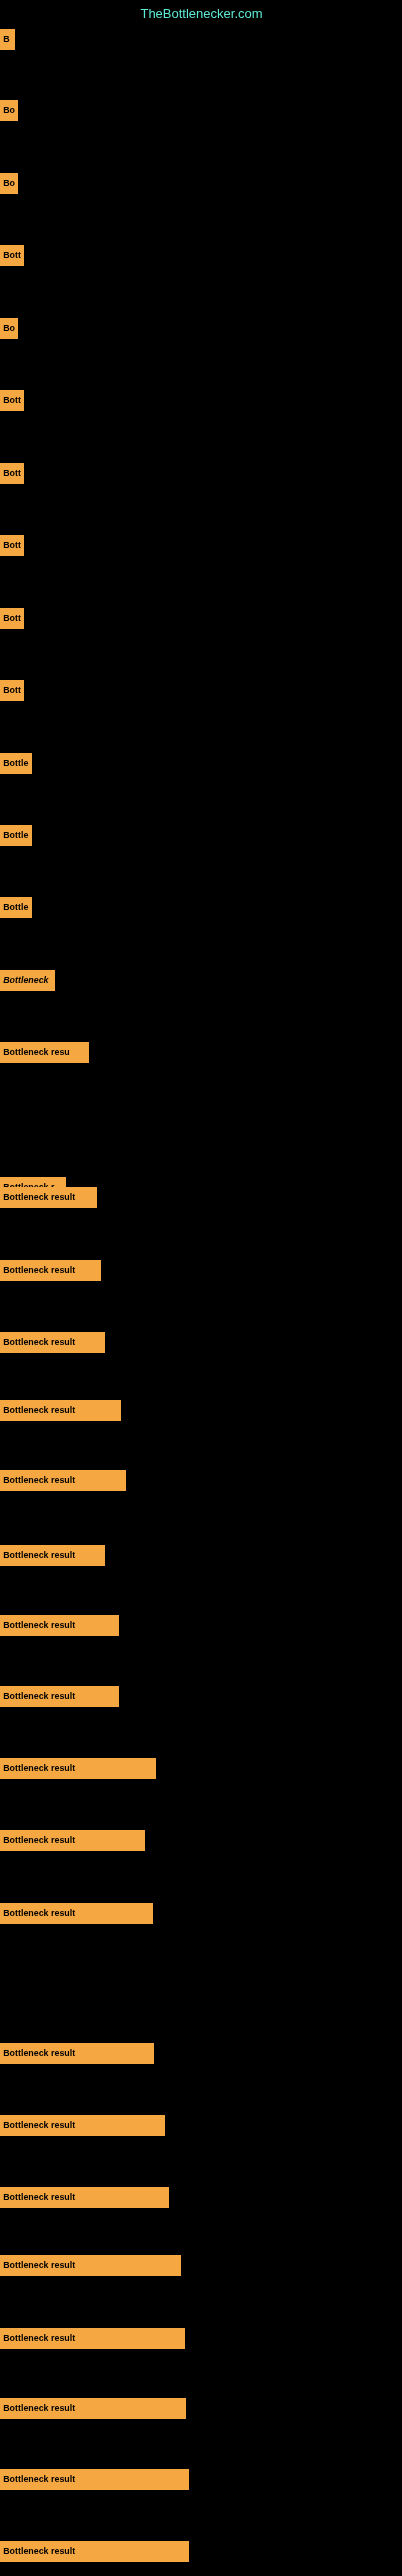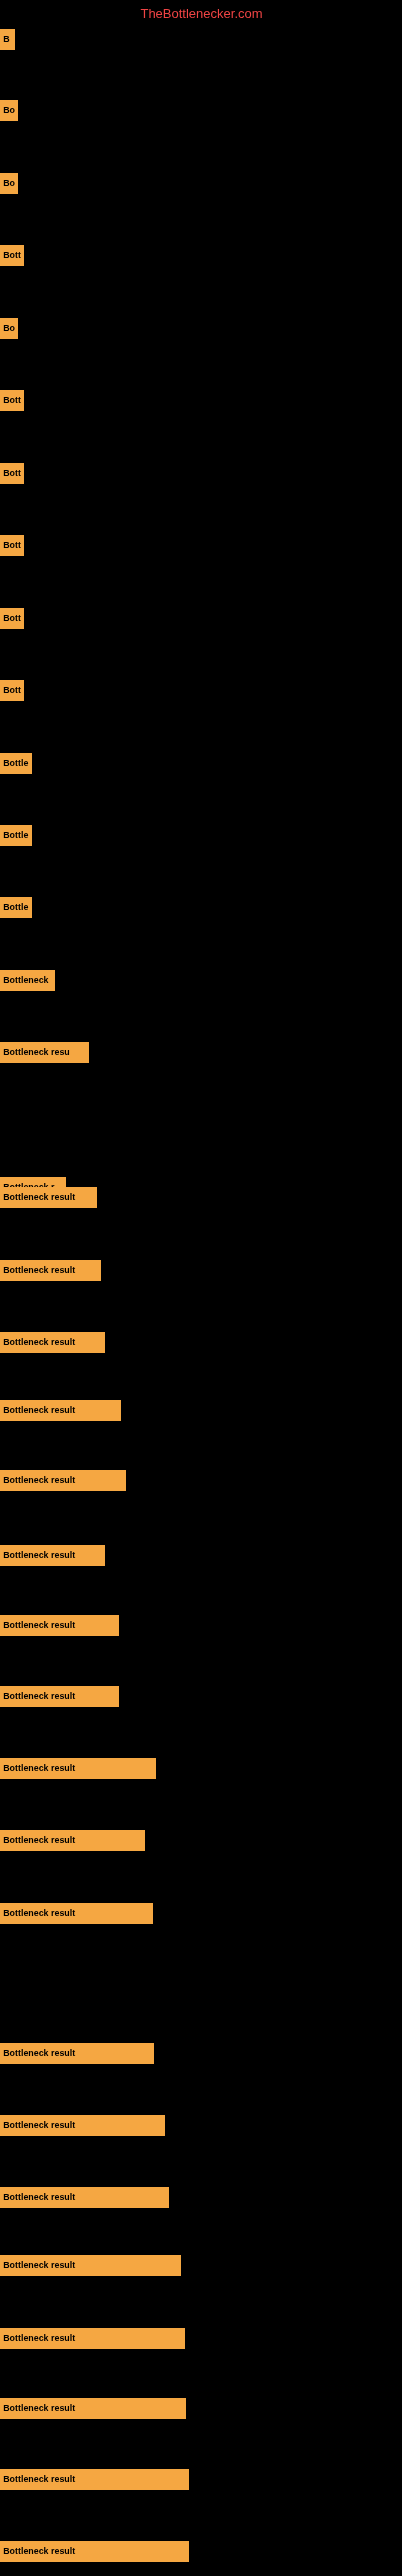--- a/index.html
+++ b/index.html
@@ -8,21 +8,21 @@
       box-sizing: border-box;
     }
     body {
       background-color: #000000;
       width: 403px;
       min-height: 2576px;
       font-family: Arial, sans-serif;
       position: relative;
     }
     .site-title {
-      color: #ef4444;
+      color: #5eead4;
       font-size: 13px;
       text-align: center;
       padding: 6.4px 0 3.2px 0;
       font-weight: normal;
     }
   </style>
 </head>
 <body>
 
 <div style="text-align:center; padding: 6.4px 0 3.2px 0;">
@@ -62,21 +62,21 @@
     </div>
     <div style="position: absolute; top: 725px; left: 0px; display: flex; align-items: center; padding: 3.2px 0px;">
       <span style="background-color: rgb(245, 167, 66); color: rgb(0, 0, 0); font-size: 8.9px; font-weight: bold; padding: 4px 3.2px; white-space: nowrap; overflow: hidden; display: inline-block; width: 32px; height: 21px; line-height: 13px;">Bottle</span>
     </div>
     <div style="position: absolute; top: 797px; left: 0px; display: flex; align-items: center; padding: 3.2px 0px;">
       <span style="background-color: rgb(245, 167, 66); color: rgb(0, 0, 0); font-size: 8.9px; font-weight: bold; padding: 4px 3.2px; white-space: nowrap; overflow: hidden; display: inline-block; width: 32px; height: 21px; line-height: 13px;">Bottle</span>
     </div>
     <div style="position: absolute; top: 869px; left: 0px; display: flex; align-items: center; padding: 3.2px 0px;">
       <span style="background-color: rgb(245, 167, 66); color: rgb(0, 0, 0); font-size: 8.9px; font-weight: bold; padding: 4px 3.2px; white-space: nowrap; overflow: hidden; display: inline-block; width: 32px; height: 21px; line-height: 13px;">Bottle</span>
     </div>
-    <div style="position: absolute; top: 942px; left: 0px; display: flex; align-items: center; padding: 3.2px 0px;">
+    <div style="position: absolute; top: 942px; left: 0px; display: flex; align-items: center; padding: 3.2px 0px; font-style: italic;">
       <span style="background-color: rgb(245, 167, 66); color: rgb(0, 0, 0); font-size: 8.9px; font-weight: bold; padding: 4px 3.2px; white-space: nowrap; overflow: hidden; display: inline-block; width: 55px; height: 21px; line-height: 13px;">Bottleneck</span>
     </div>
     <div style="position: absolute; top: 1014px; left: 0px; display: flex; align-items: center; padding: 3.2px 0px;">
       <span style="background-color: rgb(245, 167, 66); color: rgb(0, 0, 0); font-size: 8.9px; font-weight: bold; padding: 4px 3.2px; white-space: nowrap; overflow: hidden; display: inline-block; width: 89px; height: 21px; line-height: 13px;">Bottleneck resu</span>
     </div>
     <div style="position: absolute; top: 1149px; left: 0px; display: flex; align-items: center; padding: 3.2px 0px;">
       <span style="background-color: rgb(245, 167, 66); color: rgb(0, 0, 0); font-size: 8.9px; font-weight: bold; padding: 4px 3.2px; white-space: nowrap; overflow: hidden; display: inline-block; width: 66px; height: 21px; line-height: 13px;">Bottleneck r</span>
     </div>
     <div style="position: absolute; top: 1159px; left: 0px; display: flex; align-items: center; padding: 3.2px 0px;">
       <span style="background-color: rgb(245, 167, 66); color: rgb(0, 0, 0); font-size: 8.9px; font-weight: bold; padding: 4px 3.2px; white-space: nowrap; overflow: hidden; display: inline-block; width: 97px; height: 21px; line-height: 13px;">Bottleneck result</span>

